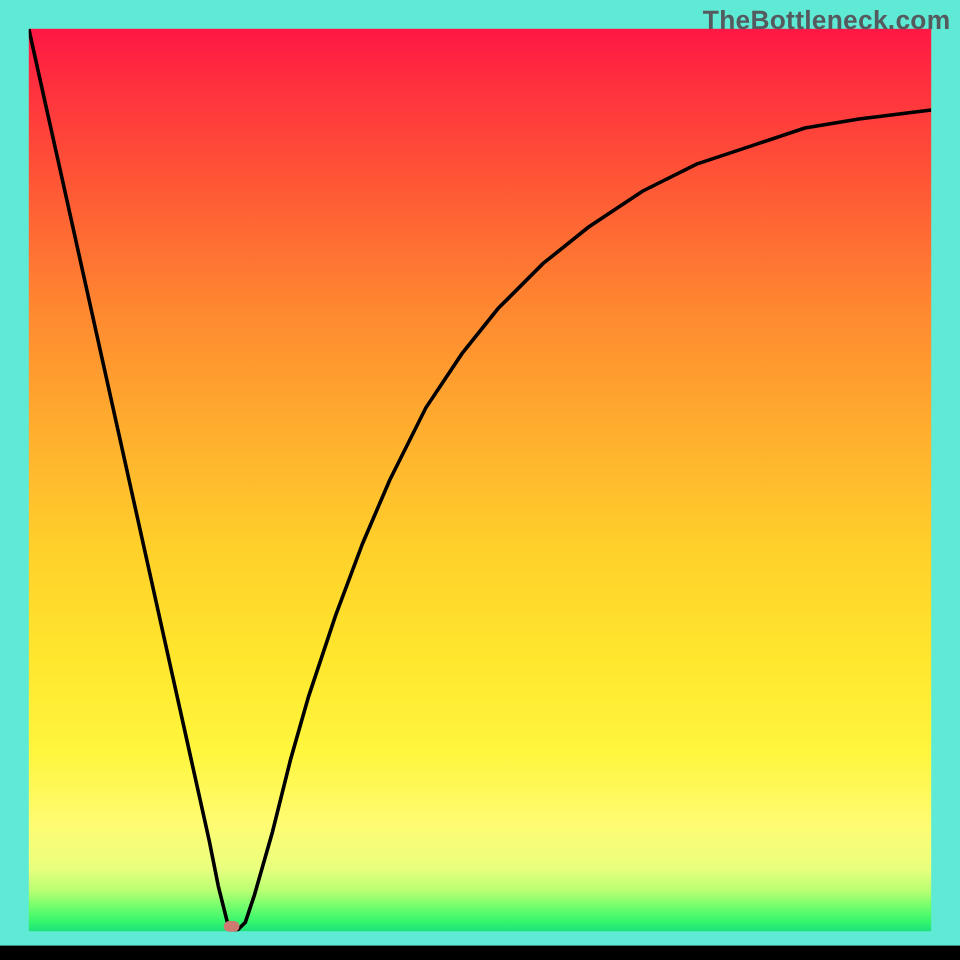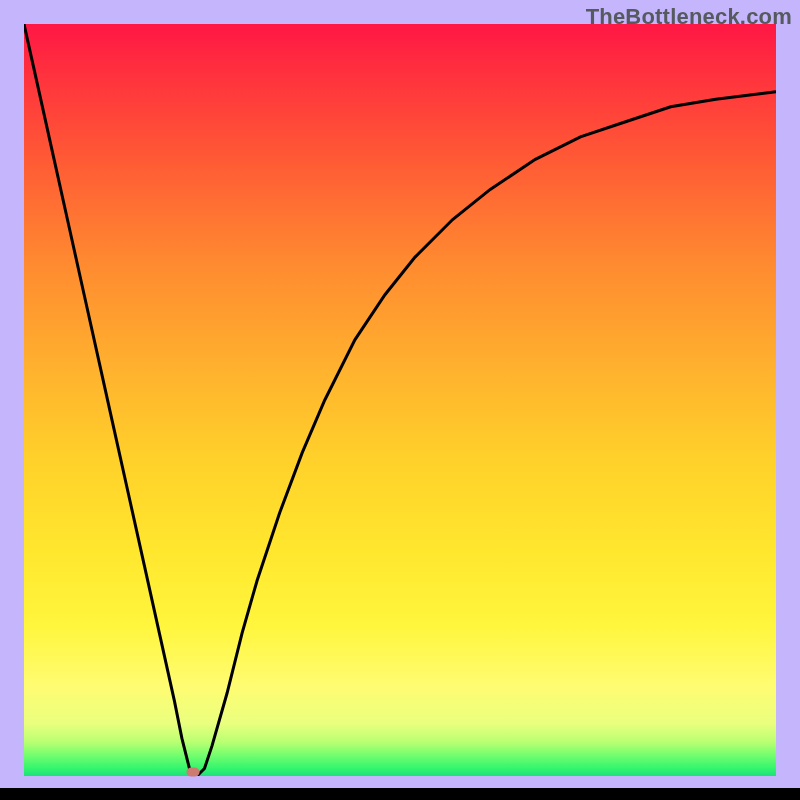--- a/index.html
+++ b/index.html
@@ -8,21 +8,21 @@
     width: 800px;
     height: 800px;
     overflow: hidden;
     background: #000;
     font-family: Arial, Helvetica, sans-serif;
   }
   .chart-container {
     position: relative;
     width: 800px;
     height: 788px;
-    background: #c4b5fd;
+    background: #5eead4;
   }
   .plot-area {
     position: absolute;
     left: 24px;
     top: 24px;
     width: 752px;
     height: 752px;
     
     background: linear-gradient(
       to bottom,

